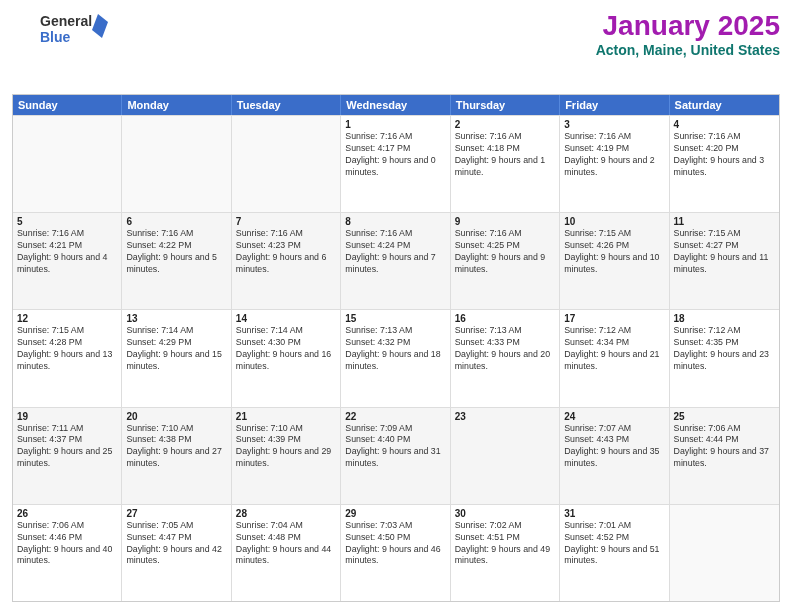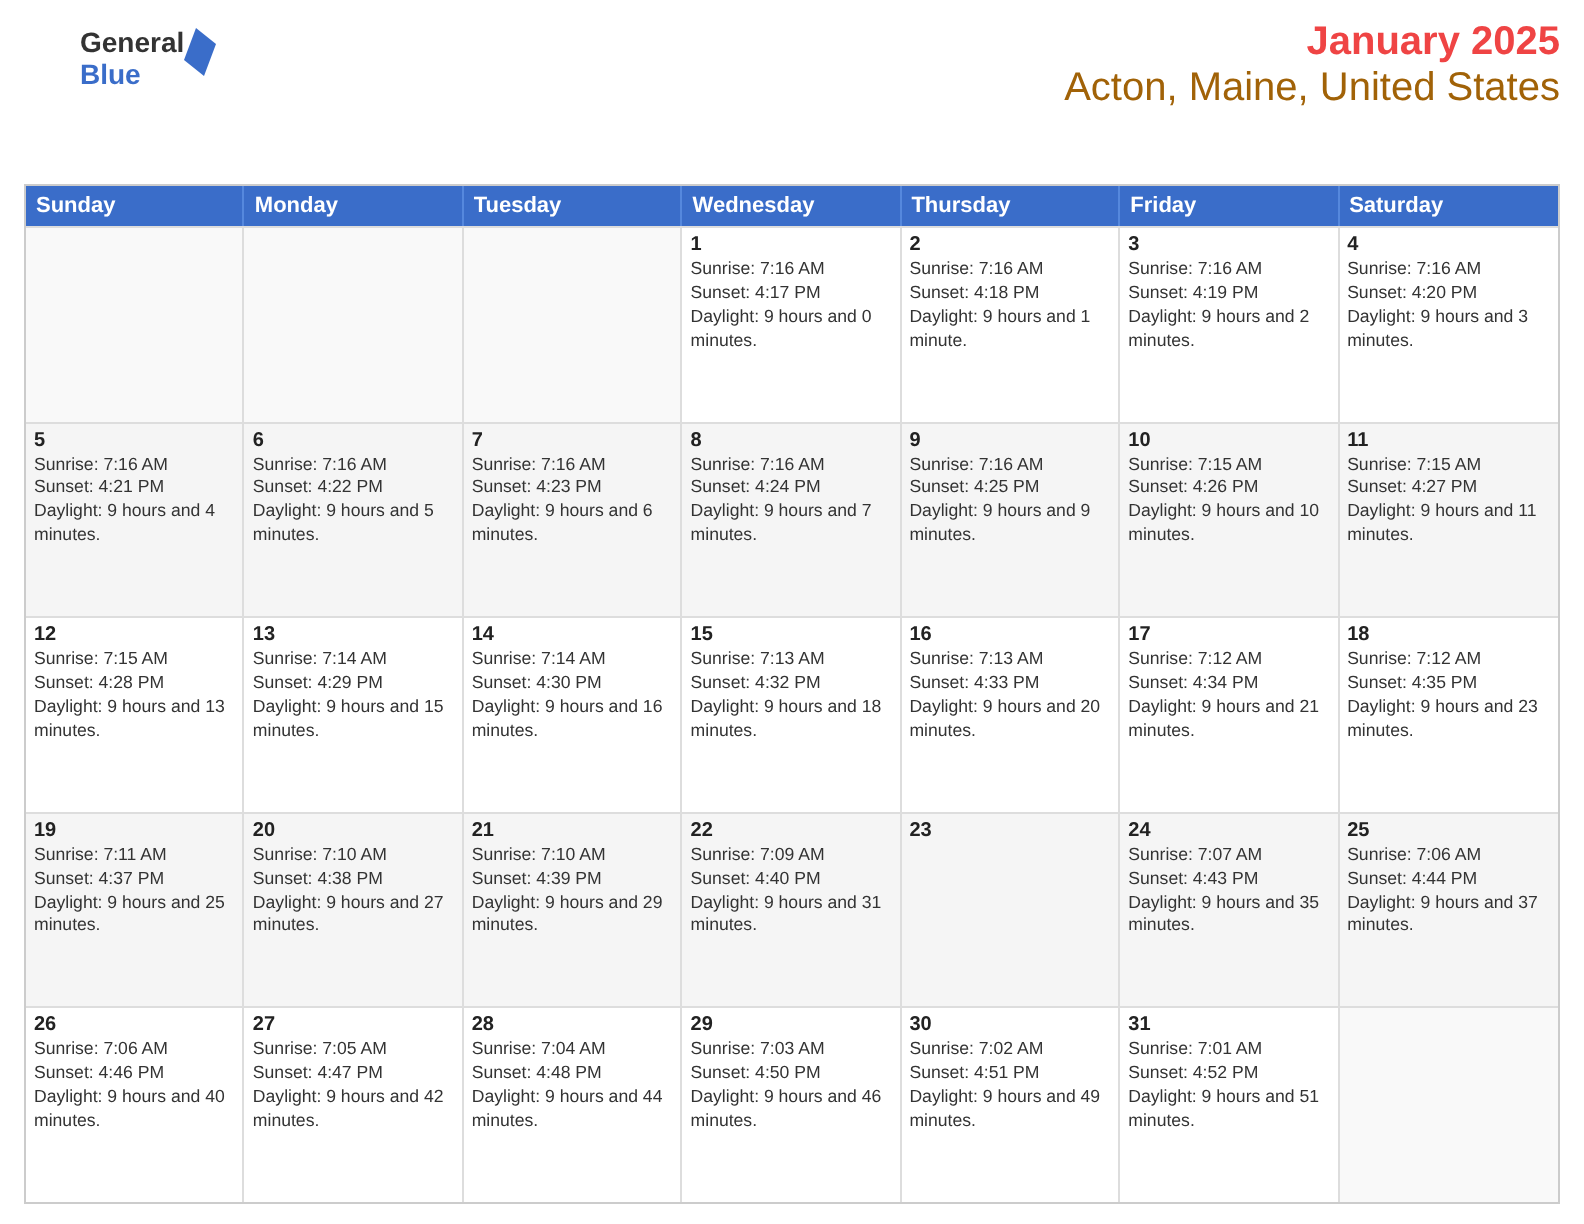--- a/index.html
+++ b/index.html
@@ -26,28 +26,28 @@
     }
     .logo {
       display: flex;
       align-items: center;
       gap: 4px;
     }
     .title-block {
       text-align: right;
     }
     .title-block h1 {
-      font-size: 20px;
-      font-weight: bold;
-      color: #ef4444;
+      font-size: 28px;
+      font-weight: bold;
+      color: #a21caf;
     }
     .title-block h2 {
-      font-size: 20px;
-      color: #a16207;
-      font-weight: normal;
+      font-size: 14px;
+      color: #0f766e;
+      font-weight: bold;
     }
     .calendar {
       flex: 1;
       display: flex;
       flex-direction: column;
       border: 1px solid #ccc;
       margin-top: 28px;
     }
     .cal-header {
       display: grid;

